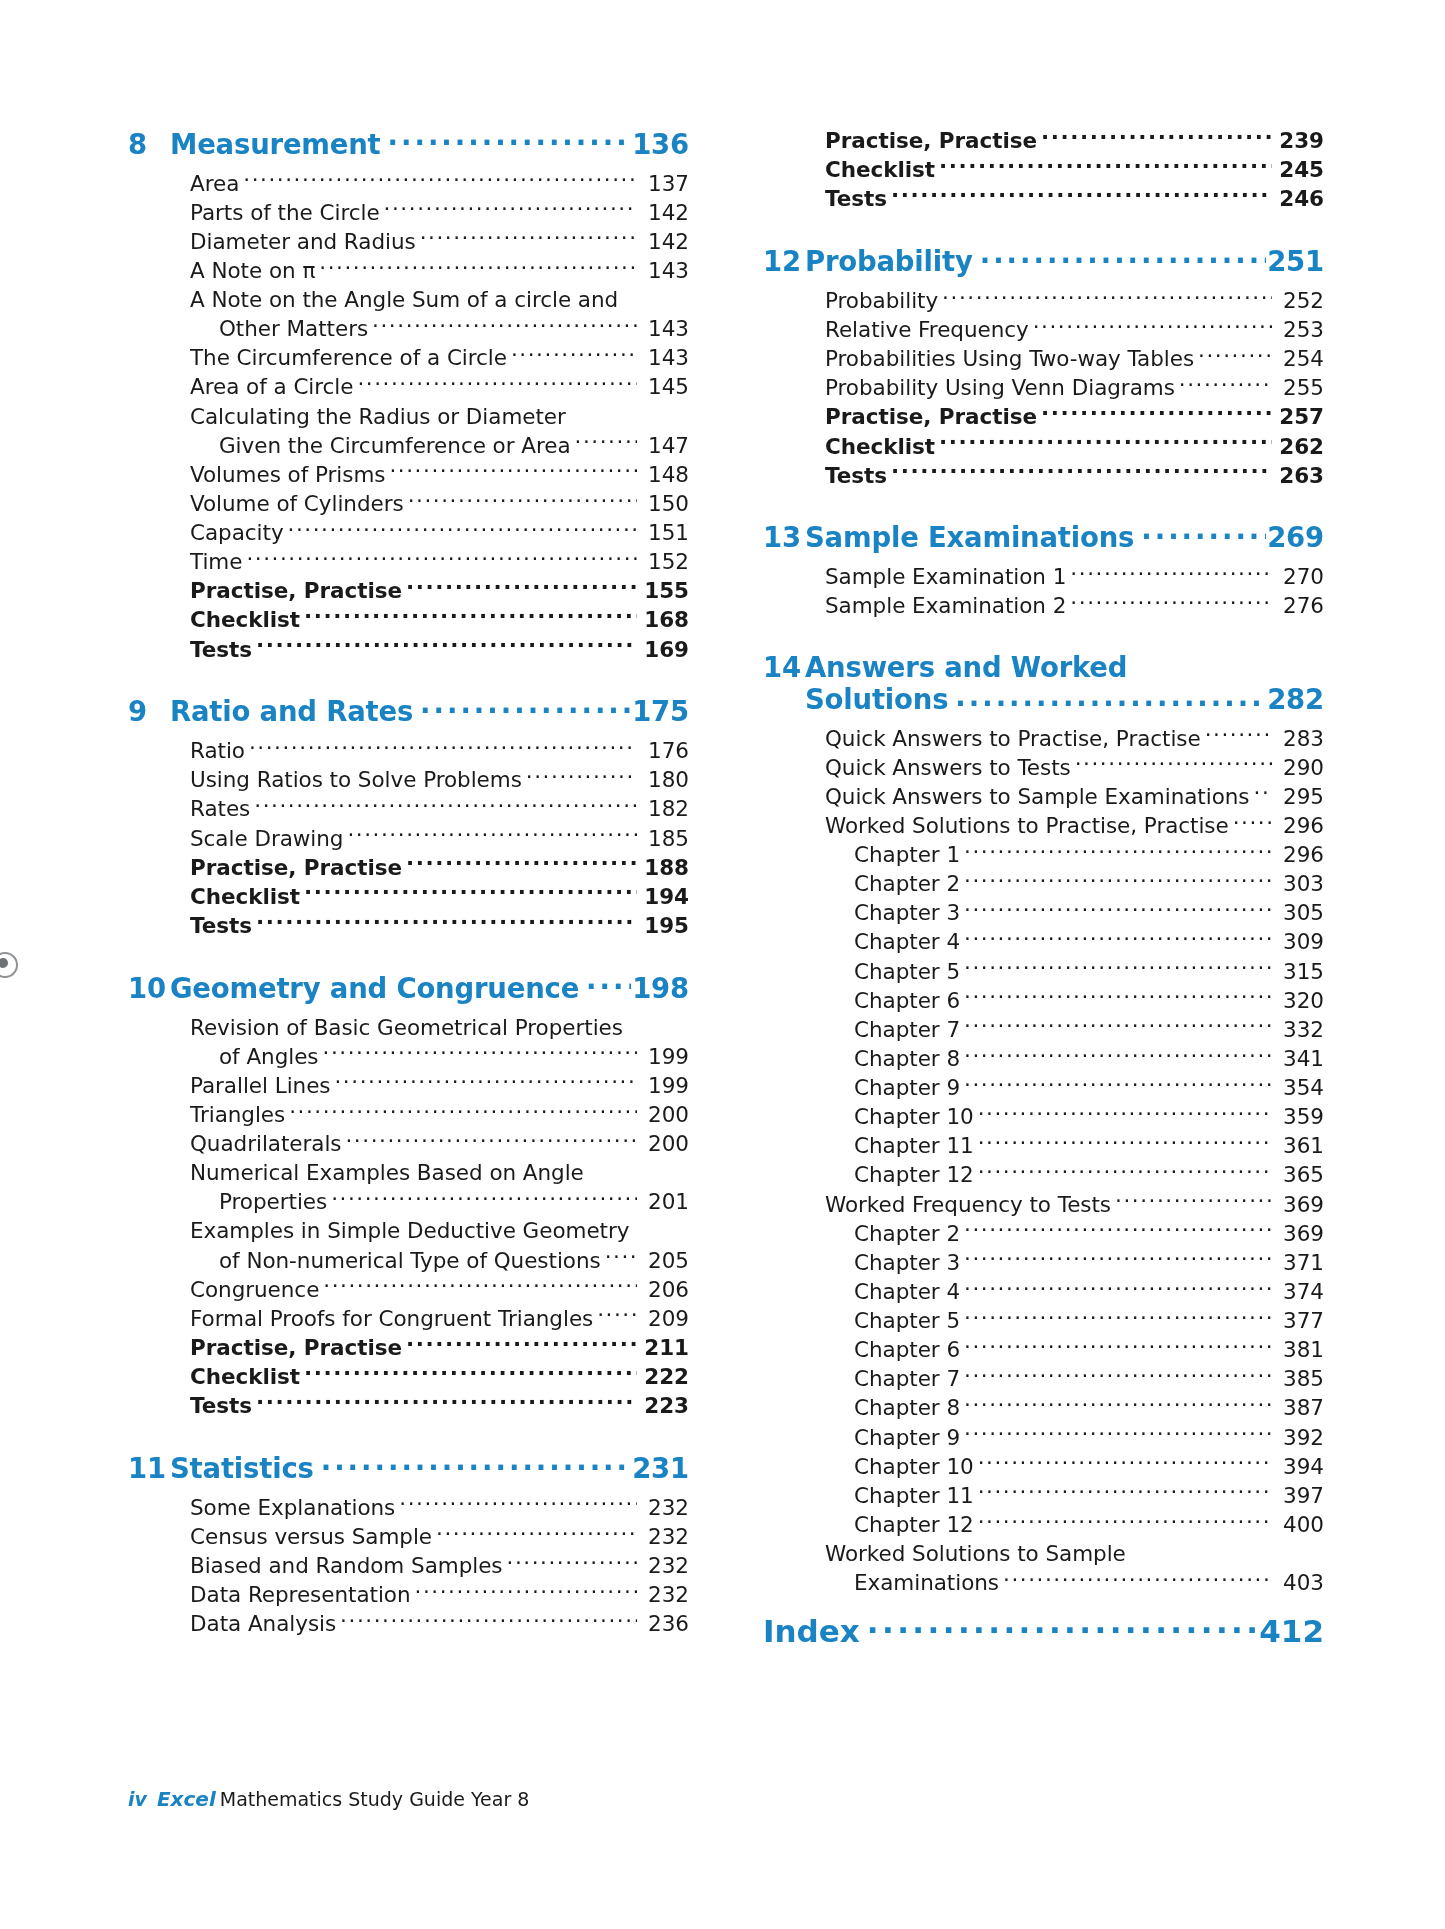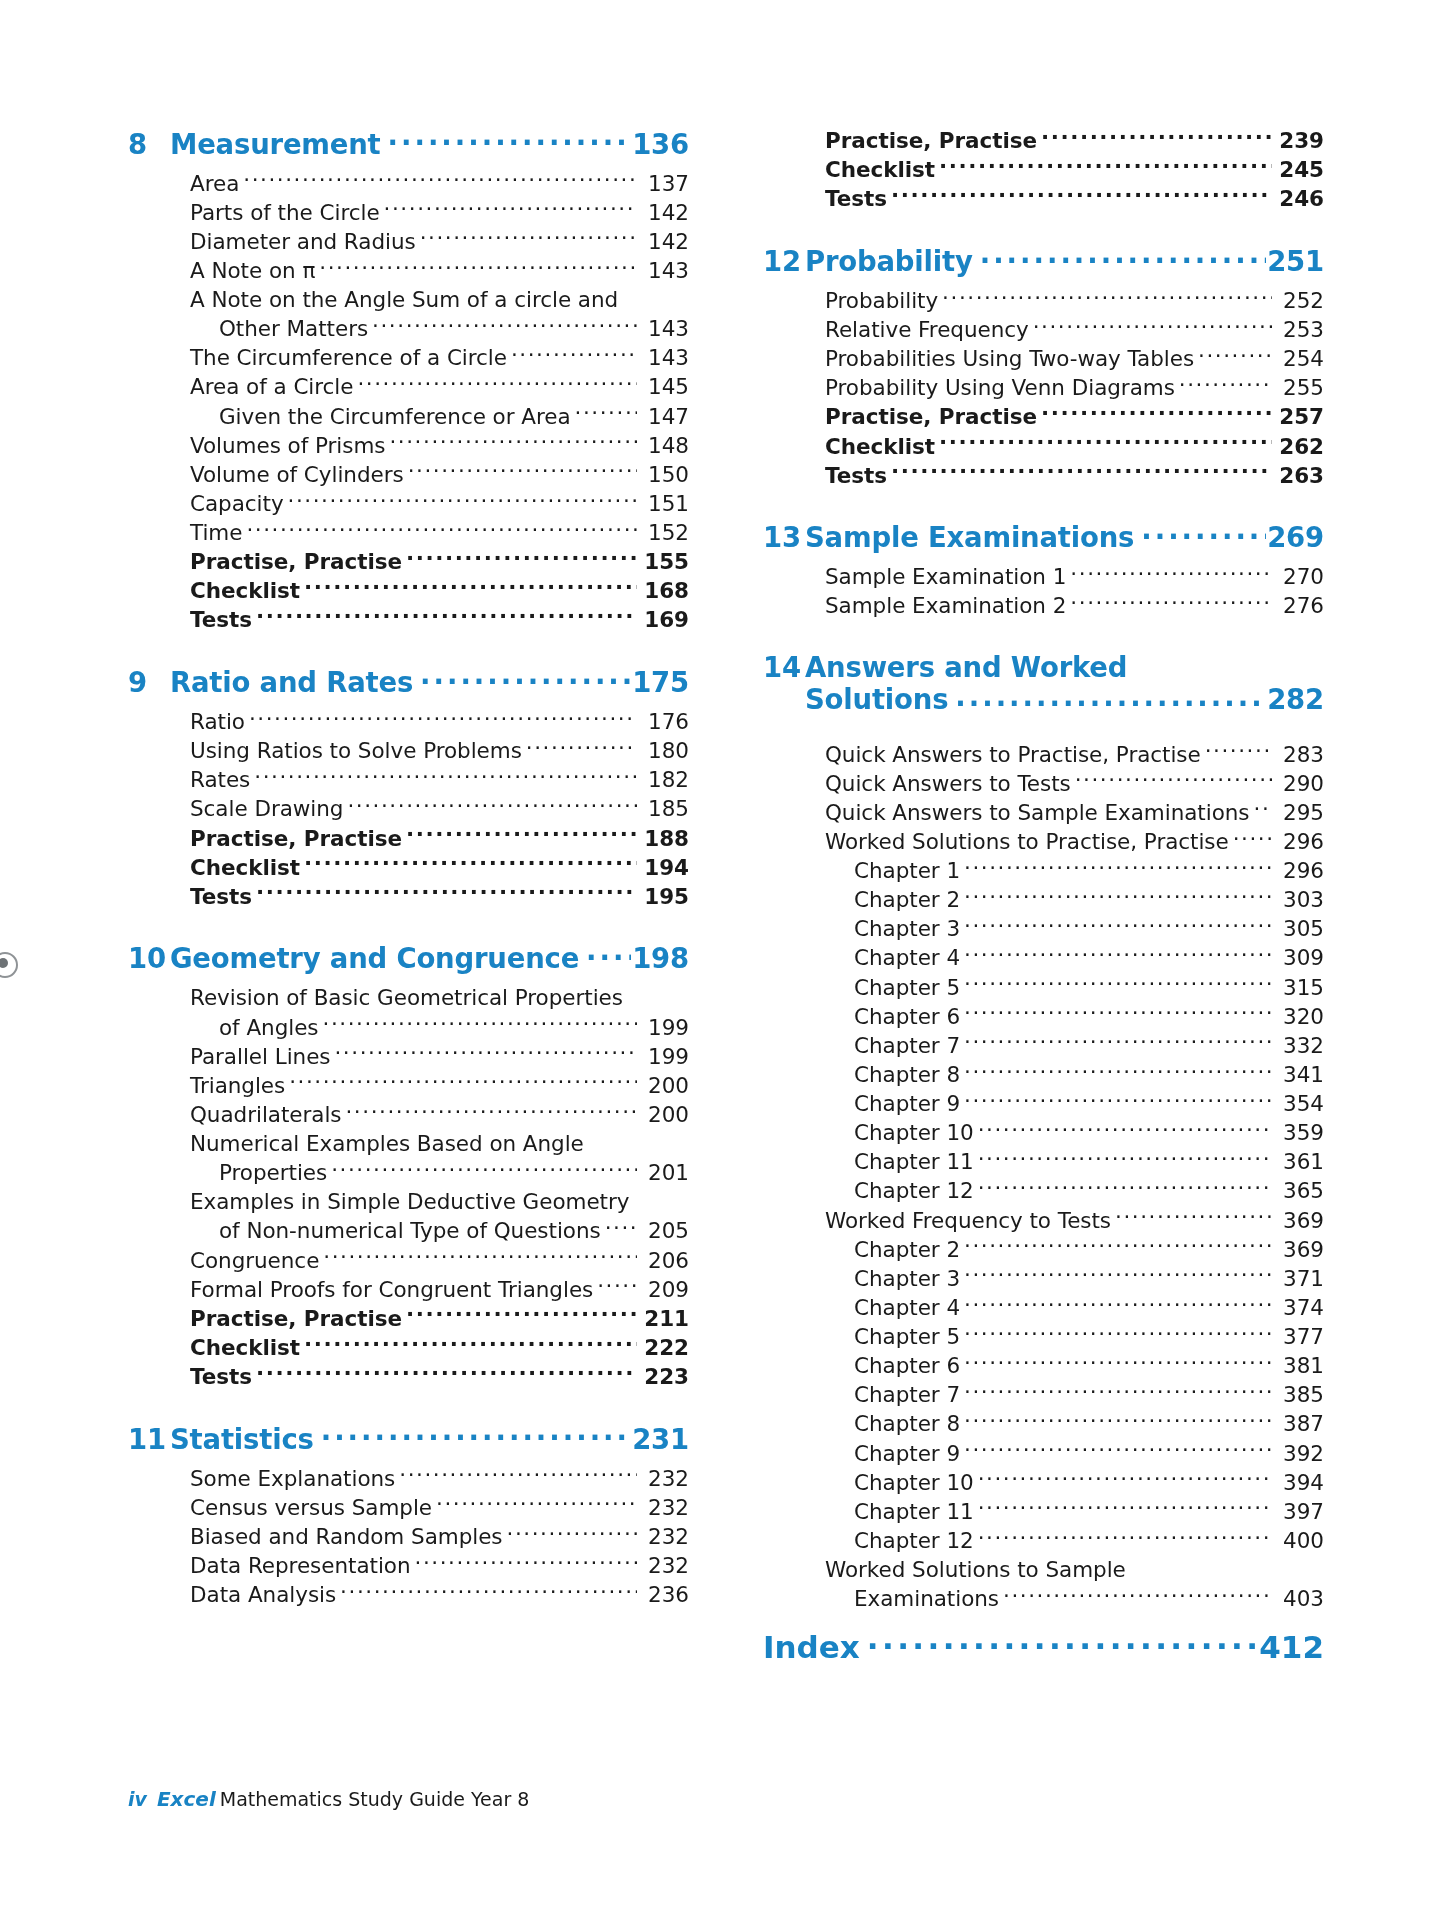--- a/index.html
+++ b/index.html
@@ -97,21 +97,21 @@
     white-space: nowrap;
   }
   .chap-page {
     flex: 0 0 auto;
     padding-left: 1px;
     white-space: nowrap;
   }
   
   .chap.two-line {
     display: block;
-    margin-bottom: 25px;
+    margin-bottom: 9px;
   }
   .chap.two-line .line1 {
     display: flex;
     align-items: baseline;
   }
   .chap.two-line .line2 {
     display: flex;
     align-items: flex-end;
     padding-left: 42px;
   }
@@ -253,20 +253,23 @@
           <div class="entry">
             <span class="label">The Circumference of a Circle</span>
             <span class="leader"></span>
             <span class="pg">143</span>
           </div>
           <div class="entry">
             <span class="label">Area of a Circle</span>
             <span class="leader"></span>
             <span class="pg">145</span>
           </div>
+          <div class="entry nolead">
+            <span class="label">Calculating the Radius or Diameter</span>
+          </div>
           <div class="entry cont">
             <span class="label">Given the Circumference or Area</span>
             <span class="leader"></span>
             <span class="pg">147</span>
           </div>
           <div class="entry">
             <span class="label">Volumes of Prisms</span>
             <span class="leader"></span>
             <span class="pg">148</span>
           </div>

